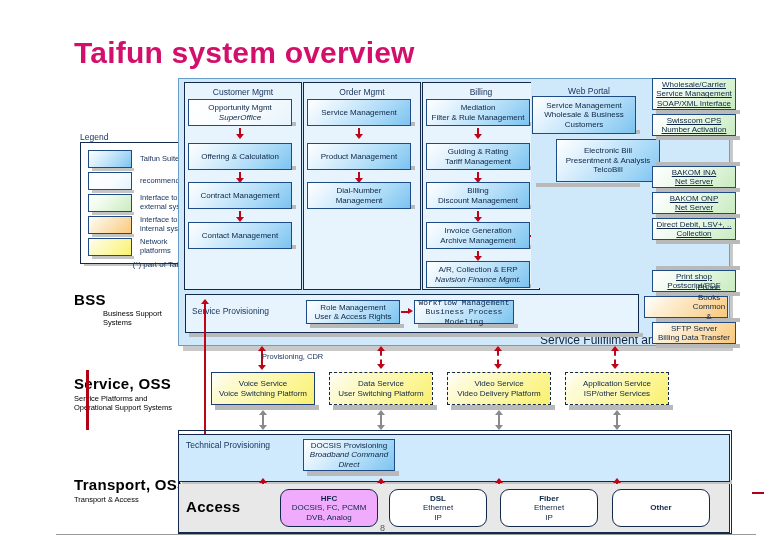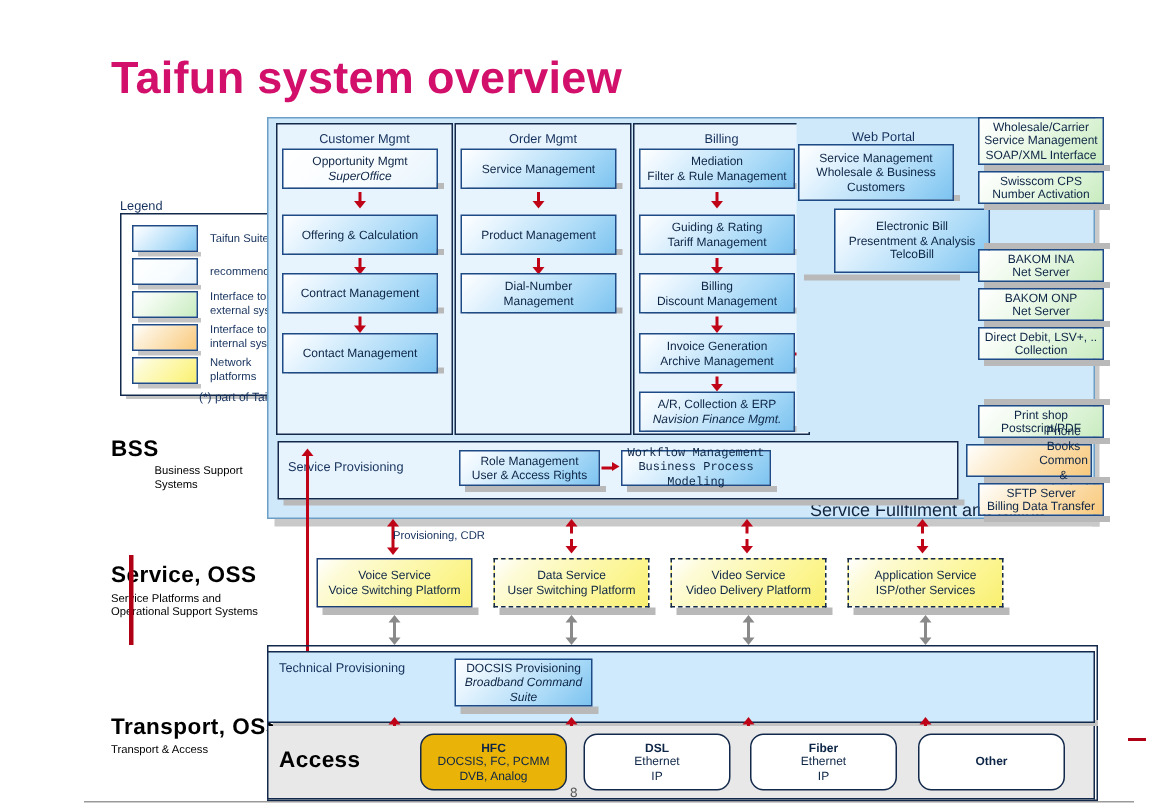--- a/index.html
+++ b/index.html
@@ -34,21 +34,21 @@
 
   
   .nb{position:absolute;box-sizing:border-box;border:1px solid #1e4b86;
       display:flex;align-items:center;justify-content:center;text-align:center;
       font-size:8px;line-height:1.18;color:#0d2546;padding:1px 2px;}
   .nb .it{font-style:italic;}
   .nb-shadow{position:absolute;background:#b9b9b9;}
 
   .fill-blue{background:linear-gradient(135deg,#ffffff 0%,#e6f4fe 22%,#a8d9f7 70%,#7cc3f0 100%);}
   .fill-white{background:linear-gradient(135deg,#ffffff 0%,#f7fcff 60%,#e6f3fc 100%);}
-  .fill-green{background:linear-gradient(135deg,#ffffff 0%,#f2fbf0 30%,#c9ecc0 100%);}
+  .fill-green{background:linear-gradient(135deg,#ffffff 0%,#f2fbf0 30%,#c9ecc0 100%);text-decoration:underline;}
   .fill-orange{background:linear-gradient(135deg,#ffffff 0%,#fdf0d8 25%,#f9c97c 100%);}
   .fill-yellow{background:linear-gradient(135deg,#ffffff 0%,#fdfbd6 18%,#fcf58f 75%,#f8ef70 100%);}
 
   
   .legend-box{position:absolute;left:80px;top:142px;width:148px;height:120px;
               background:#ffffff;border:1px solid #13294b;}
   .legend-shadow{position:absolute;left:84px;top:262px;width:148px;height:4px;background:#c4c4c4;}
   .legend-title{position:absolute;left:78px;top:132px;font-size:8.5px;color:#14305c;background:#fff;padding:0 2px;}
   .lg-sw{position:absolute;width:42px;height:16px;border:1px solid #1e4b86;}
   .lg-swsh{position:absolute;width:42px;height:3px;background:#c4c4c4;}
@@ -358,21 +358,21 @@
   <div class="ar-g" style="left:616px;top:414px;height:12px;"></div>
   <div class="head hd-down-g" style="left:613px;top:425px;"></div>
 
   <div class="panel-accwrap"></div>
   <div class="panel-tech-shadow"></div>
   <div class="panel-tech"></div>
   <div class="abs" style="left:186px;top:440px;font-size:8.5px;color:#14305c;">Technical Provisioning</div>
 
   <div class="nb-shadow" style="left:307px;top:471px;width:92px;height:5px;"></div>
   <div class="nb fill-blue" style="left:303px;top:439px;width:92px;height:32px;">
-    <div><span>DOCSIS Provisioning</span><br><span class="it">Broadband Command</span><br><span class="it">Suite</span></div>
+    <div><span>DOCSIS Provisioning</span><br><span class="it">Broadband Command</span><br><span class="it">Direct</span></div>
   </div>
 
   <div class="head hd-up" style="left:259px;top:478px;"></div>
   <div class="ar ar-v" style="left:262px;top:482px;height:6px;"></div>
   <div class="head hd-down" style="left:259px;top:487px;"></div>
 
   <div class="head hd-up" style="left:377px;top:478px;"></div>
   <div class="ar ar-v" style="left:380px;top:482px;height:6px;"></div>
   <div class="head hd-down" style="left:377px;top:487px;"></div>
 
@@ -380,21 +380,21 @@
   <div class="ar ar-v" style="left:498px;top:482px;height:6px;"></div>
   <div class="head hd-down" style="left:495px;top:487px;"></div>
 
   <div class="head hd-up" style="left:613px;top:478px;"></div>
   <div class="ar ar-v" style="left:616px;top:482px;height:6px;"></div>
   <div class="head hd-down" style="left:613px;top:487px;"></div>
 
   <div class="panel-access"></div>
   <div class="rowlab-big" style="left:186px;top:498px;">Access</div>
 
-  <div class="nb" style="left:280px;top:489px;width:98px;height:38px;background:#eab308;border:1px solid #13294b;border-radius:9px;">
+  <div class="nb" style="left:280px;top:489px;width:98px;height:38px;background:#f0abfc;border:1px solid #13294b;border-radius:9px;">
     <div><b>HFC</b><br><span>DOCSIS, FC, PCMM</span><br><span>DVB, Analog</span></div>
   </div>
   <div class="nb" style="left:389px;top:489px;width:98px;height:38px;background:#ffffff;border:1px solid #13294b;border-radius:9px;">
     <div><b>DSL</b><br><span>Ethernet</span><br><span>IP</span></div>
   </div>
   <div class="nb" style="left:500px;top:489px;width:98px;height:38px;background:#ffffff;border:1px solid #13294b;border-radius:9px;">
     <div><b>Fiber</b><br><span>Ethernet</span><br><span>IP</span></div>
   </div>
   <div class="nb" style="left:612px;top:489px;width:98px;height:38px;background:#ffffff;border:1px solid #13294b;border-radius:9px;">
     <div><b>Other</b></div>

